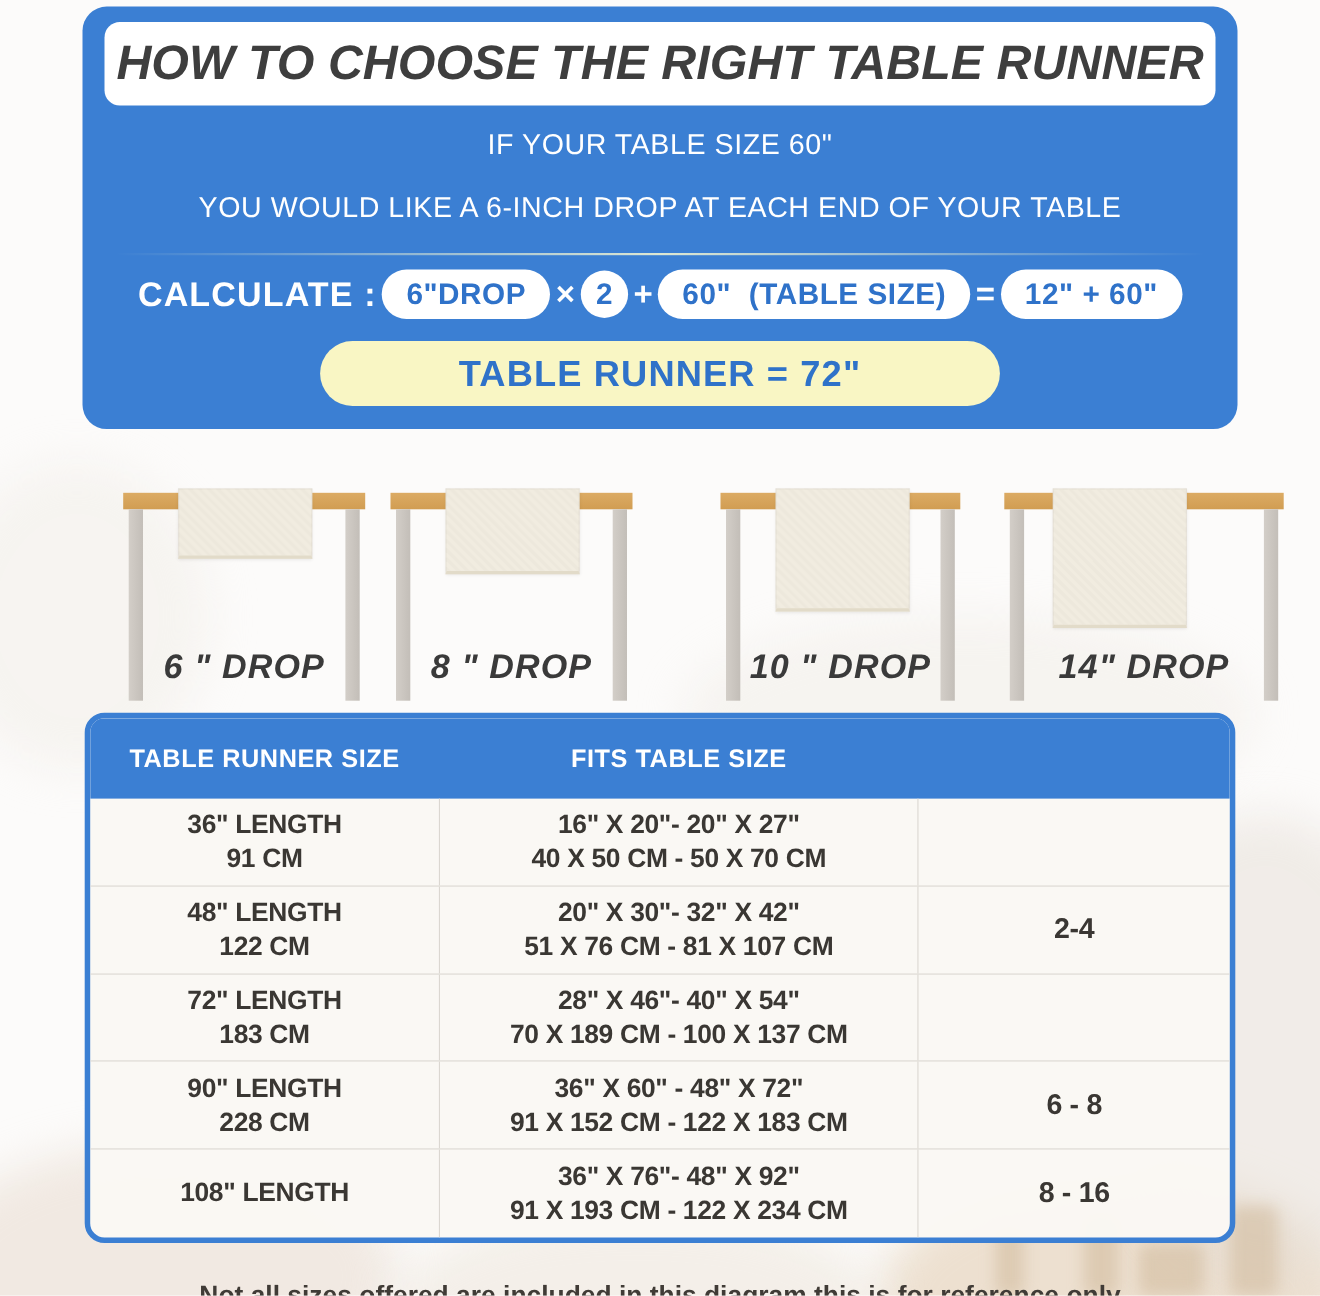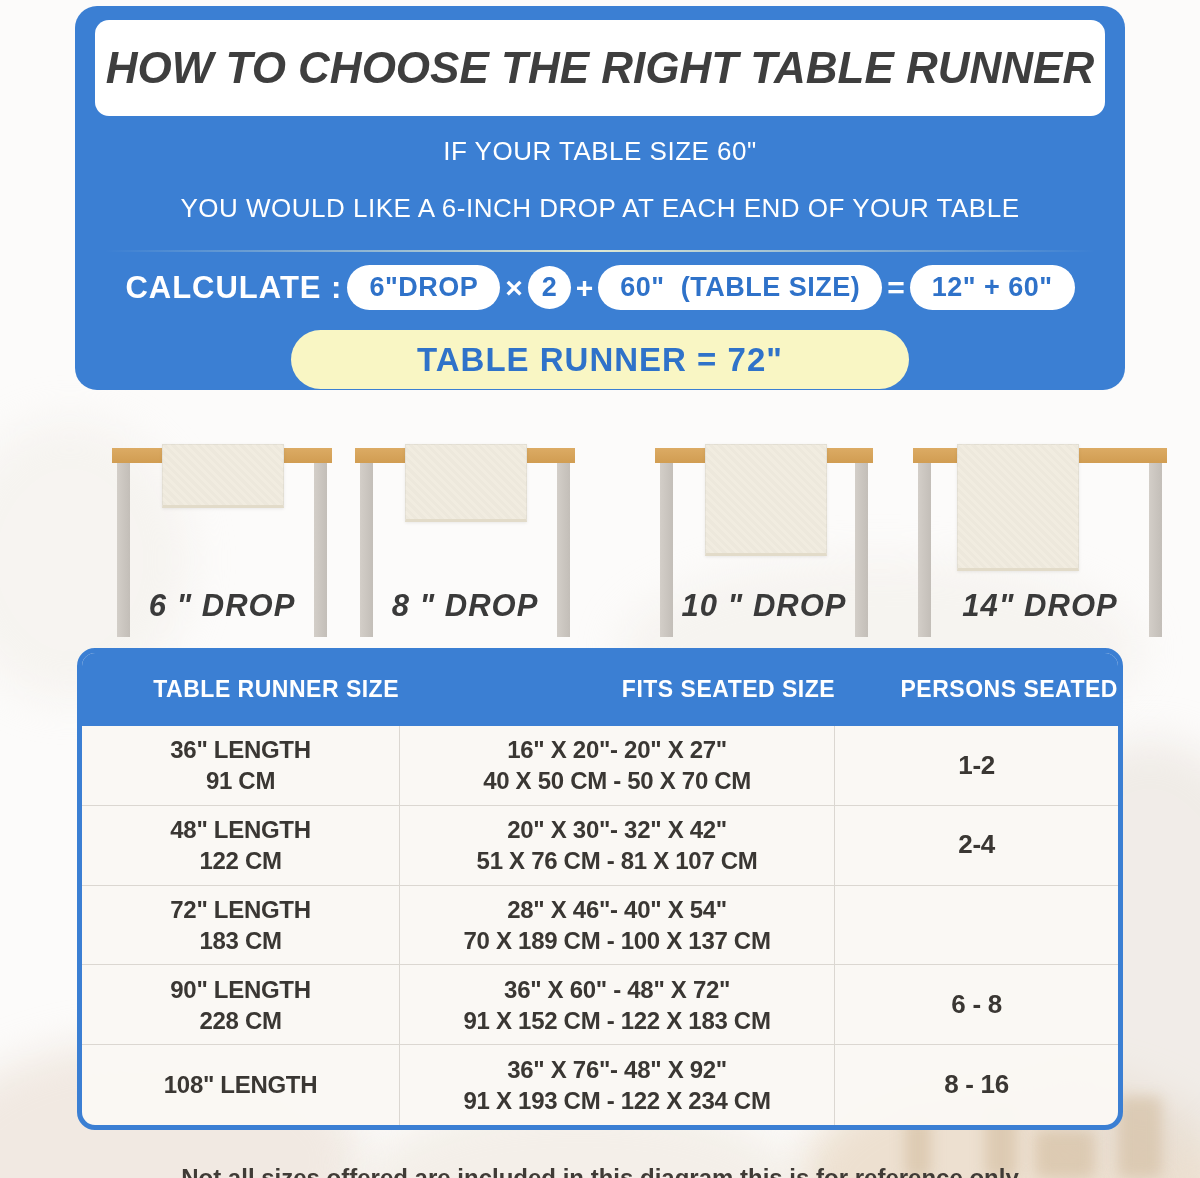--- a/index.html
+++ b/index.html
@@ -21,21 +21,21 @@
   .c2{left:985px;top:1106px;width:32px;height:72px;}
   .c3{left:1118px;top:1096px;width:44px;height:82px;}
   .c4{left:1035px;top:1130px;width:60px;height:48px;}
 
   
   .banner{
     position:absolute;left:75px;top:6px;width:1050px;height:384px;
     background:#3b7fd3;border-radius:22px;
   }
   .title-box{
-    margin:14px 20px 0;height:96px;background:#ffffff;border-radius:14px;
+    margin:14px 20px 0;height:76px;background:#ffffff;border-radius:14px;
     display:flex;align-items:center;justify-content:center;
   }
   .title{
     font-size:44px;font-weight:700;font-style:italic;color:#3e3e3e;
     letter-spacing:0;white-space:nowrap;
   }
   .sub{color:#ffffff;text-align:center;letter-spacing:.5px;font-size:26px;}
   .sub1{margin-top:20px;}
   .sub2{margin-top:9px;}
   .banner-divider{
@@ -93,21 +93,21 @@
   
   .chart{
     position:absolute;left:77px;top:648px;width:1046px;height:482px;
     border:5px solid #3b7fd3;border-radius:18px;overflow:hidden;
     background:rgba(250,248,244,.97);
   }
   .chart-header{
     height:73px;background:#3b7fd3;
     display:grid;grid-template-columns:30.6% 42.1% 27.3%;align-items:center;
   }
-  .hcell{color:#ffffff;font-weight:700;font-size:23px;text-align:right;letter-spacing:.5px;}
+  .hcell{color:#ffffff;font-weight:700;font-size:23px;text-align:center;letter-spacing:.5px;}
   .row{
     height:79.8px;display:grid;grid-template-columns:30.6% 42.1% 27.3%;
   }
   .row:not(:last-child){border-bottom:1px solid #dbd7d1;}
   .cell{
     height:100%;display:flex;flex-direction:column;justify-content:center;
     text-align:center;color:#3a3733;font-weight:700;
   }
   .cell .ln{font-size:24px;line-height:1.3;letter-spacing:-.3px;white-space:pre;}
   .cell.fits{border-left:1px solid #dbd7d1;border-right:1px solid #dbd7d1;}
@@ -189,38 +189,34 @@
       <div class="leg r"></div>
       <div class="runner"></div>
       <figcaption class="caption">14" DROP</figcaption>
     </figure>
 
   </section>
 
   <section class="chart">
     <div class="chart-header">
       <div class="hcell">TABLE RUNNER SIZE</div>
-      <div class="hcell">FITS SEATED SIZE</div>
-      <div class="hcell">PERSONS SEATED</div>
+      <div class="hcell">FITS TABLE SIZE</div>
     </div>
 
     <div class="chart-body">
 
       <div class="row">
         <div class="cell">
           <div class="ln">36" LENGTH</div>
           <div class="ln">91 CM</div>
         </div>
         <div class="cell fits">
           <div class="ln">16" X 20"- 20" X 27"</div>
           <div class="ln">40 X 50 CM - 50 X 70 CM</div>
         </div>
-        <div class="cell persons">
-          <div class="ln">1-2</div>
-        </div>
       </div>
 
       <div class="row">
         <div class="cell">
           <div class="ln">48" LENGTH</div>
           <div class="ln">122 CM</div>
         </div>
         <div class="cell fits">
           <div class="ln">20" X 30"- 32" X 42"</div>
           <div class="ln">51 X 76 CM - 81 X 107 CM</div>

